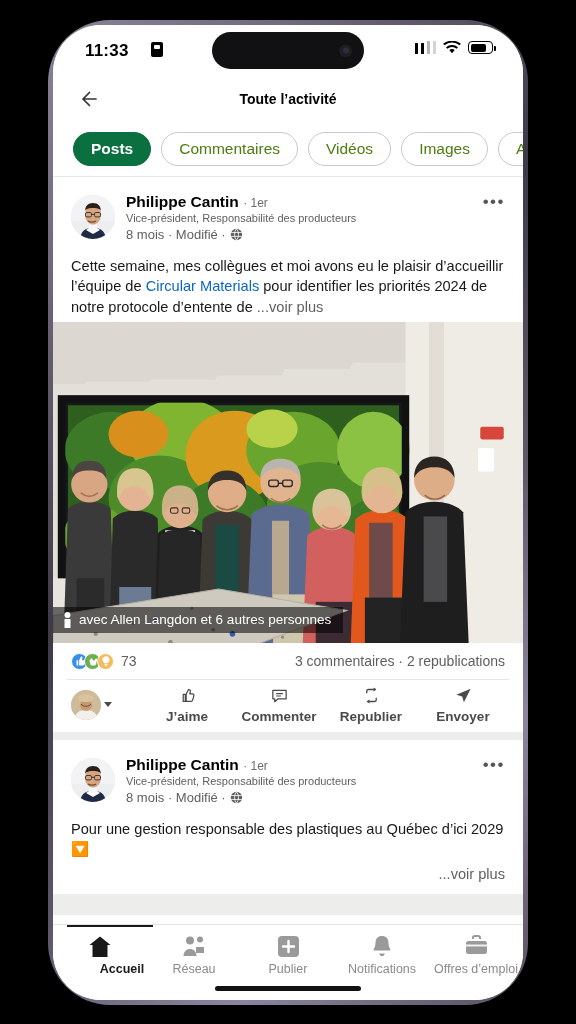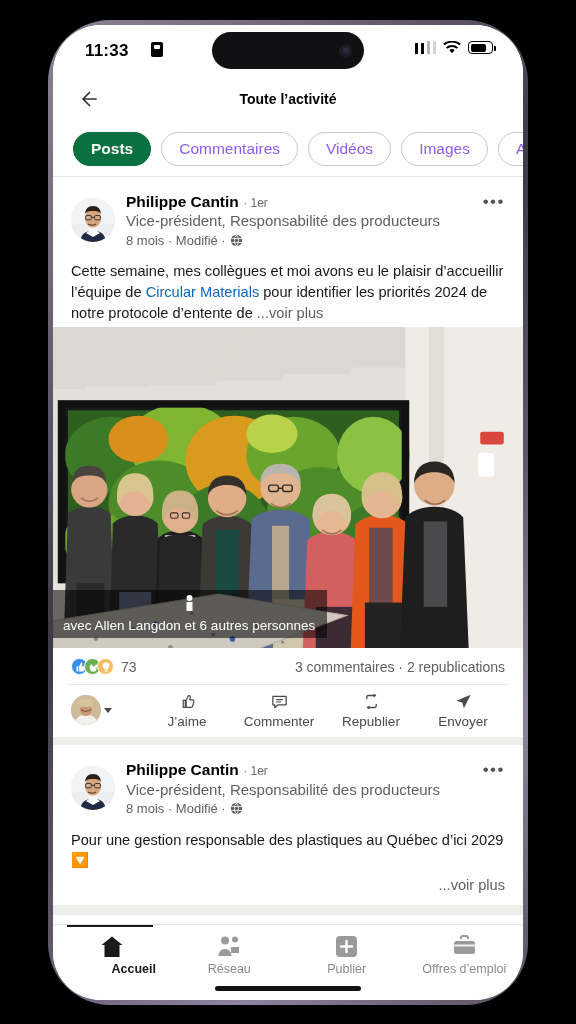--- a/index.html
+++ b/index.html
@@ -115,21 +115,21 @@
     padding: 0 0 0 20px;
     border-bottom: 1px solid #e8e8e8;
     overflow: hidden;
     white-space: nowrap;
   }
   .chip {
     flex: 0 0 auto;
     height:34px; padding: 0 17px;
     border-radius: 17px;
     border:1px solid #c9c9c9;
-    background:#fff; color:#8b5cf6;
+    background:#fff; color:#4d7c0f;
     font-size:15.5px;
     display:flex; align-items:center;
     cursor:pointer;
   }
   .chip.active {
     background:#0a7040; border-color:#0a7040;
     color:#fff; font-weight:bold;
   }
 
   
@@ -139,21 +139,21 @@
 
   .post-head { display:flex; padding: 14px 18px 0 18px; position:relative;align-items:center; }
   .avatar {
     width:44px; height:44px; border-radius:50%;
     flex:0 0 auto; overflow:hidden; position:relative;
     background:#e9eaec;
   }
   .post-meta { margin-left:11px; padding-top:1px; min-width:0; }
   .post-author { font-size:15.5px; font-weight:bold; color:#000; line-height:1.25; }
   .post-author .degree { font-weight:normal; font-size:12px; color:#6b6b6b; }
-  .post-sub { font-size:15px; color:#5f5f5f; line-height:1.35; }
+  .post-sub { font-size:11px; color:#5f5f5f; line-height:1.35; }
   .post-time { font-size:13px; color:#5f5f5f; line-height:1.35; display:flex; align-items:center; gap:4px; }
   .globe-icon { display:inline-block; width:13px; height:13px; }
   .more-button {
     position:absolute; right:18px; top:16px;
     font-size:17px; color:#555; letter-spacing:1.5px;
     cursor:pointer; line-height:1;
   }
   .post-text {
     padding: 12px 18px 4px 18px;
     font-size:14.6px; line-height:1.42; color:#191919;
@@ -164,21 +164,20 @@
 
   
   .post-photo { position:relative; width:100%; height:321px; overflow:hidden; background:#cfcfcb; }
   .tag-overlay {
     position:absolute; left:0; bottom:10px;
     display:flex; align-items:center; gap:7px;
     background:rgba(0,0,0,.55);
     padding:5px 12px 5px 10px;
     color:#fff; font-size:13.5px;
     max-width: 92%;
-    flex-direction: column;
   }
   .tag-icon { width:9px; height:16px; flex:0 0 auto; }
 
   
   .social-row {
     display:flex; align-items:center; justify-content:space-between;
     padding: 10px 18px 9px 18px;
   }
   .reactions { display:flex; align-items:center; gap:3px; }
   .react-stack { display:flex; align-items:center; }
@@ -195,21 +194,21 @@
   
   .action-bar { display:flex; align-items:center; padding: 6px 14px 8px 14px; }
   .action-avatar-wrap { display:flex; align-items:center; width:74px; flex:0 0 auto; padding-left:4px; }
   .action-avatar { width:30px; height:30px; border-radius:50%; overflow:hidden; position:relative; background:#ddd; }
   .chev { width:0; height:0; border-left:4px solid transparent; border-right:4px solid transparent; border-top:5px solid #4a4a4a; margin-left:3px; }
   .action-btn {
     flex:1 1 0; display:flex; flex-direction:column; align-items:center; gap:3px;
     cursor:pointer;
   }
   .action-btn .ic { height:20px; display:flex; align-items:center; }
-  .action-btn .lbl { font-size:13.5px; color:#4a4a4a; font-weight:normal; }
+  .action-btn .lbl { font-size:13.5px; color:#4a4a4a; font-weight:bold; }
 
   
   #bottom-nav {
     position:absolute; left:0; right:0; bottom:0;
     height:76px; background:#fff;
     border-top:1px solid #e3e3e3;
     display:flex; align-items:flex-start; padding-top:9px;
     overflow:hidden;
   }
   .nav-item { flex:1 1 0; display:flex; flex-direction:column; align-items:center; gap:4px; cursor:pointer; position:relative; }
@@ -575,20 +574,29 @@
           <div class="nic">
             <svg width="23" height="23" viewBox="0 0 23 23">
                 <rect x="1" y="1" width="21" height="21" rx="4" fill="#9a9a9a"></rect>
                 <path d="M11.5 6v11M6 11.5h11" stroke="#fff" stroke-width="2.4" stroke-linecap="round"></path>
               </svg>
           </div>
           <div class="nlbl">Publier</div>
         </div>
         <div class="nav-item">
           <div class="nic">
+            <svg width="22" height="23" viewBox="0 0 22 23">
+                <path d="M11 1c-3.9 0-6.5 2.7-6.5 6.5 0 5-2 6-2 8h17c0-2-2-3-2-8C17.5 3.7 14.9 1 11 1z" fill="#9a9a9a"></path>
+                <path d="M8.2 18.5c.3 1.7 1.4 2.6 2.8 2.6s2.5-.9 2.8-2.6z" fill="#9a9a9a"></path>
+              </svg>
+          </div>
+          <div class="nlbl">Notifications</div>
+        </div>
+        <div class="nav-item">
+          <div class="nic">
             <svg width="23" height="22" viewBox="0 0 23 22">
                 <path d="M8 4V2.8C8 1.8 8.8 1 9.8 1h3.4c1 0 1.8.8 1.8 1.8V4" fill="none" stroke="#9a9a9a" stroke-width="2"></path>
                 <rect x="1" y="6" width="21" height="13" rx="2.5" fill="#9a9a9a"></rect>
                 <rect x="1" y="9.5" width="21" height="2" fill="#efefef"></rect>
               </svg>
           </div>
           <div class="nlbl">Offres d’emploi</div>
         </div>
       </div>
 

